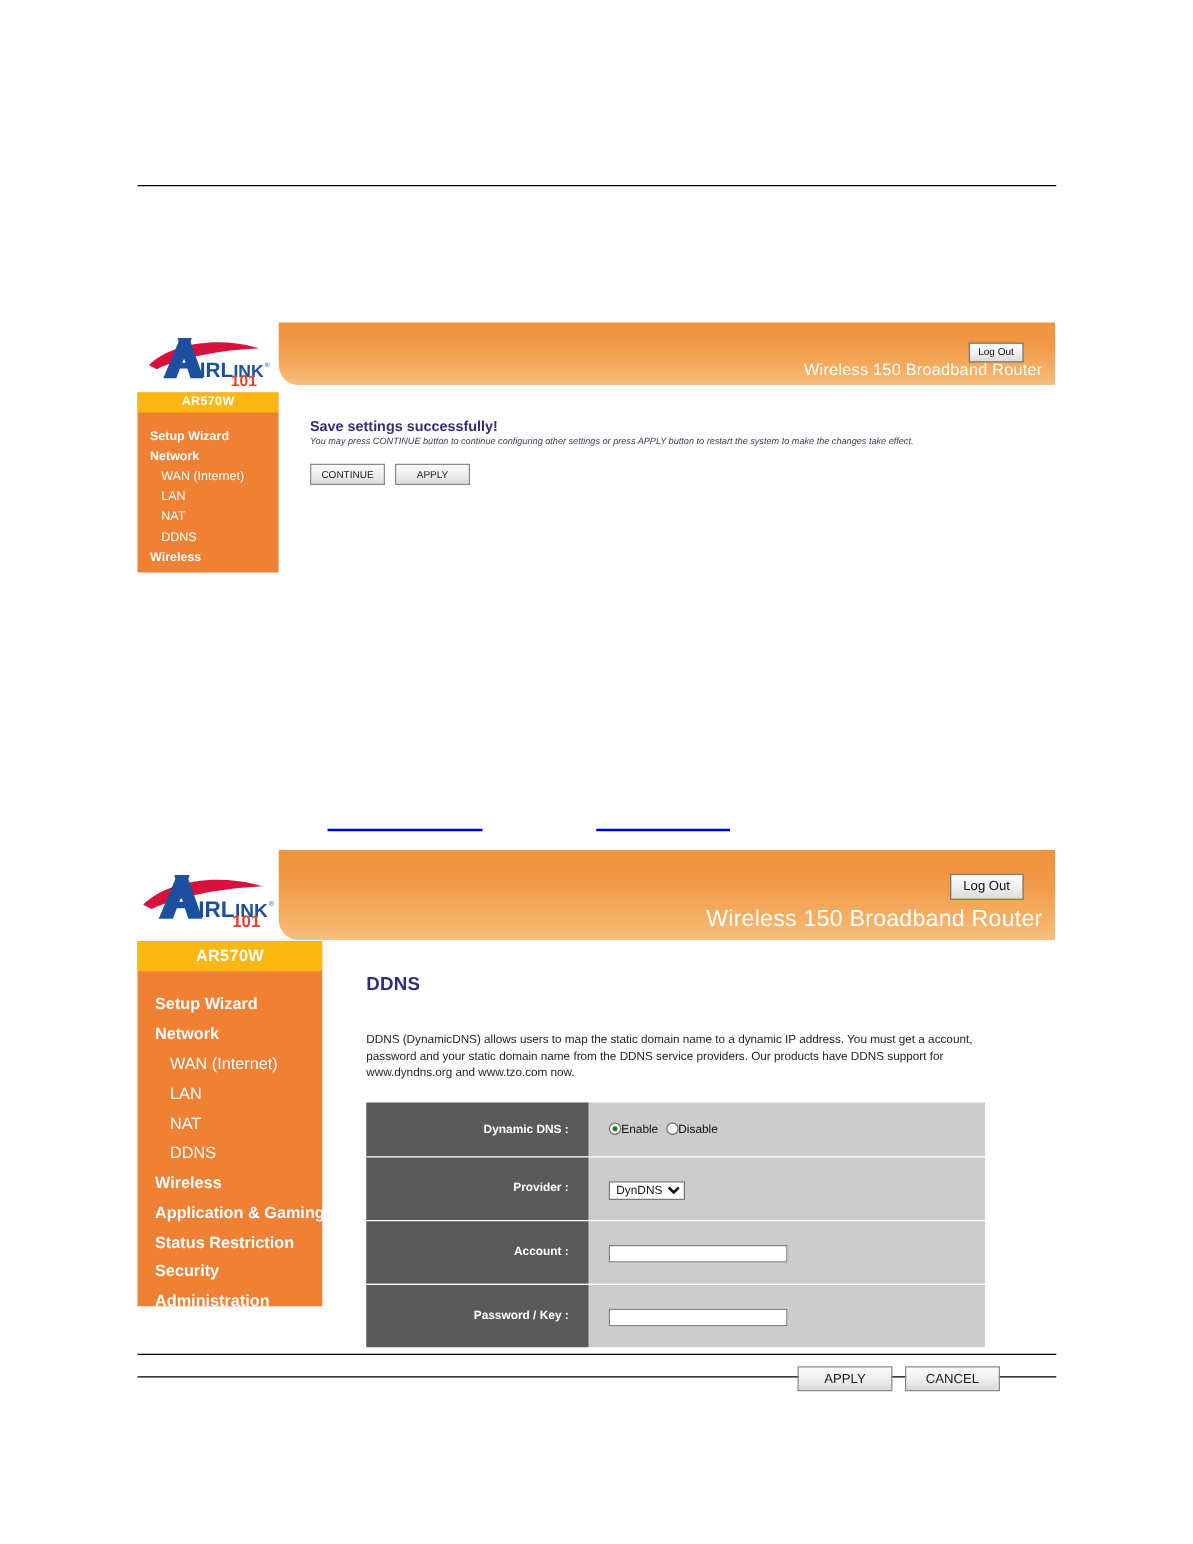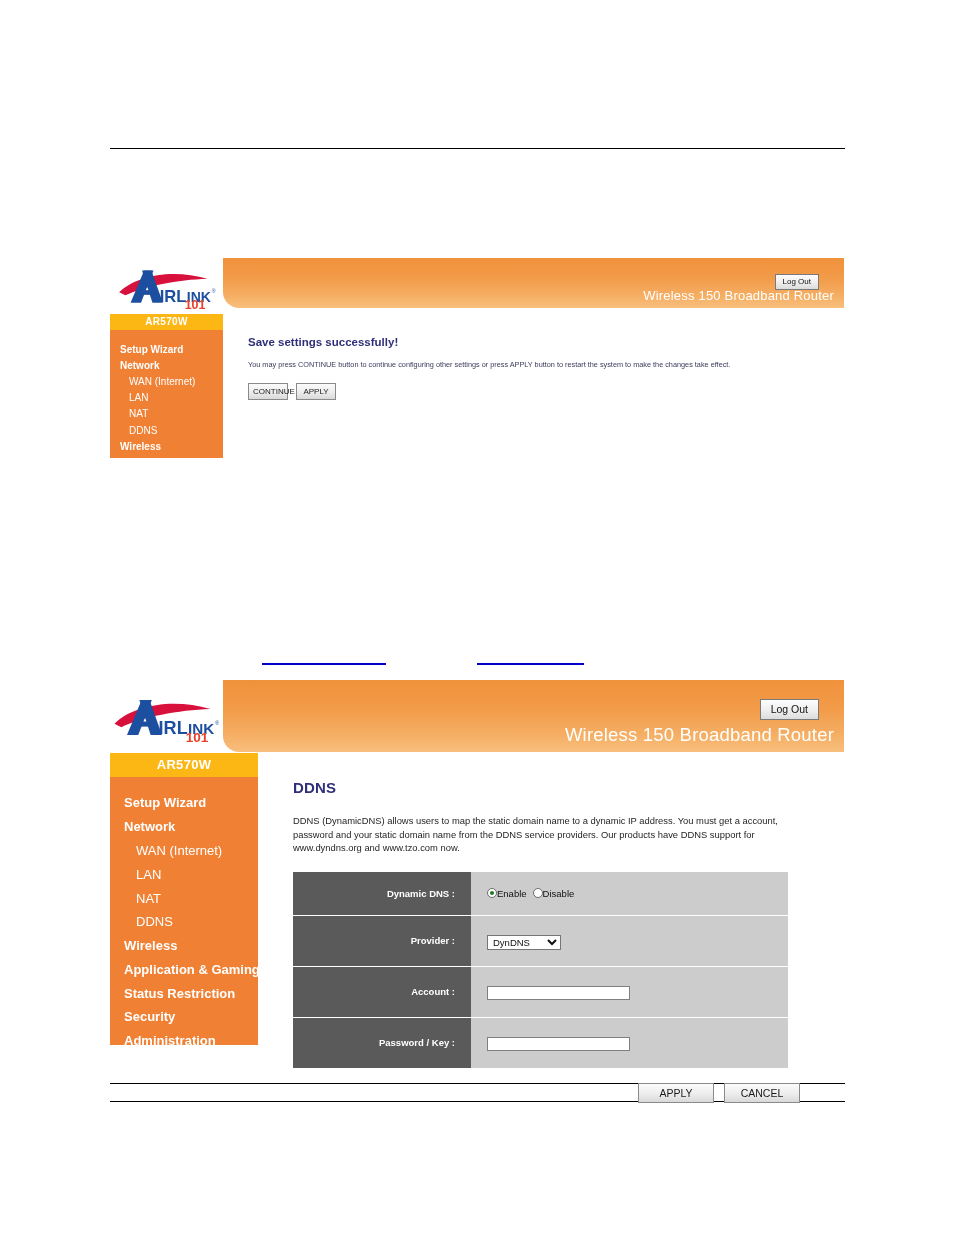--- a/index.html
+++ b/index.html
@@ -156,38 +156,38 @@
     margin: 0;
   }
   #panel-top .content-title    { font-size: 11.5px; }
   #panel-bottom .content-title { font-size: 15px; letter-spacing: 0.2px; }
 
   .content-desc {
     color: #3a3a5c;
     margin: 0;
   }
   #panel-top .content-desc {
-    font-size: 7.3px; margin-top: 12px; line-height: 1.35; max-width: 600px;
+    font-size: 7.3px; line-height: 1.35; max-width: 600px; font-style: italic;
   }
   #panel-bottom .content-desc {
-    font-size: 9.4px; margin-top: 18px; line-height: 1.45; max-width: 512px; color: #1f1f1f;
+    font-size: 9.4px; margin-top: 28px; line-height: 1.45; max-width: 512px; color: #1f1f1f;
   }
 
   .btn-row { display: flex; }
   #panel-top .btn-row { margin-top: 13px; gap: 8px; }
 
   .ui-btn {
     background: linear-gradient(180deg, #fbfbfb 0%, #ededed 55%, #d9d9d9 100%);
     border: 1px solid #8a8a8a;
     color: #1a1a1a;
     text-align: center;
     cursor: pointer;
     white-space: nowrap;
   }
-  #panel-top .ui-btn    { font-size: 8px; padding: 3px 4px; width: 40px; }
+  #panel-top .ui-btn    { font-size: 8px; padding: 3px 4px; width: 60px; }
   #panel-bottom .ui-btn { font-size: 10.5px; padding: 3px 0; width: 76px; }
 
   
   .settings-table {
     margin-top: 17px;
     border-collapse: collapse;
     width: 495px;
     table-layout: fixed;
   }
   .settings-table tr { height: 20px; }
@@ -219,21 +219,21 @@
   .radio-dot.checked::after {
     content: "";
     position: absolute; left: 2px; top: 2px;
     width: 4px; height: 4px; border-radius: 50%;
     background: #1f7a1f;
   }
 
   .ui-select {
     font-family: "Liberation Sans", sans-serif;
     font-size: 9.5px;
-    width: 74px;
+    width: 61px;
     height: 15px;
     border: 1px solid #767676;
     background: #ffffff;
     color: #111;
     padding: 0 1px;
   }
   .ui-input {
     font-family: "Liberation Sans", sans-serif;
     font-size: 9.5px;
     width: 143px;

